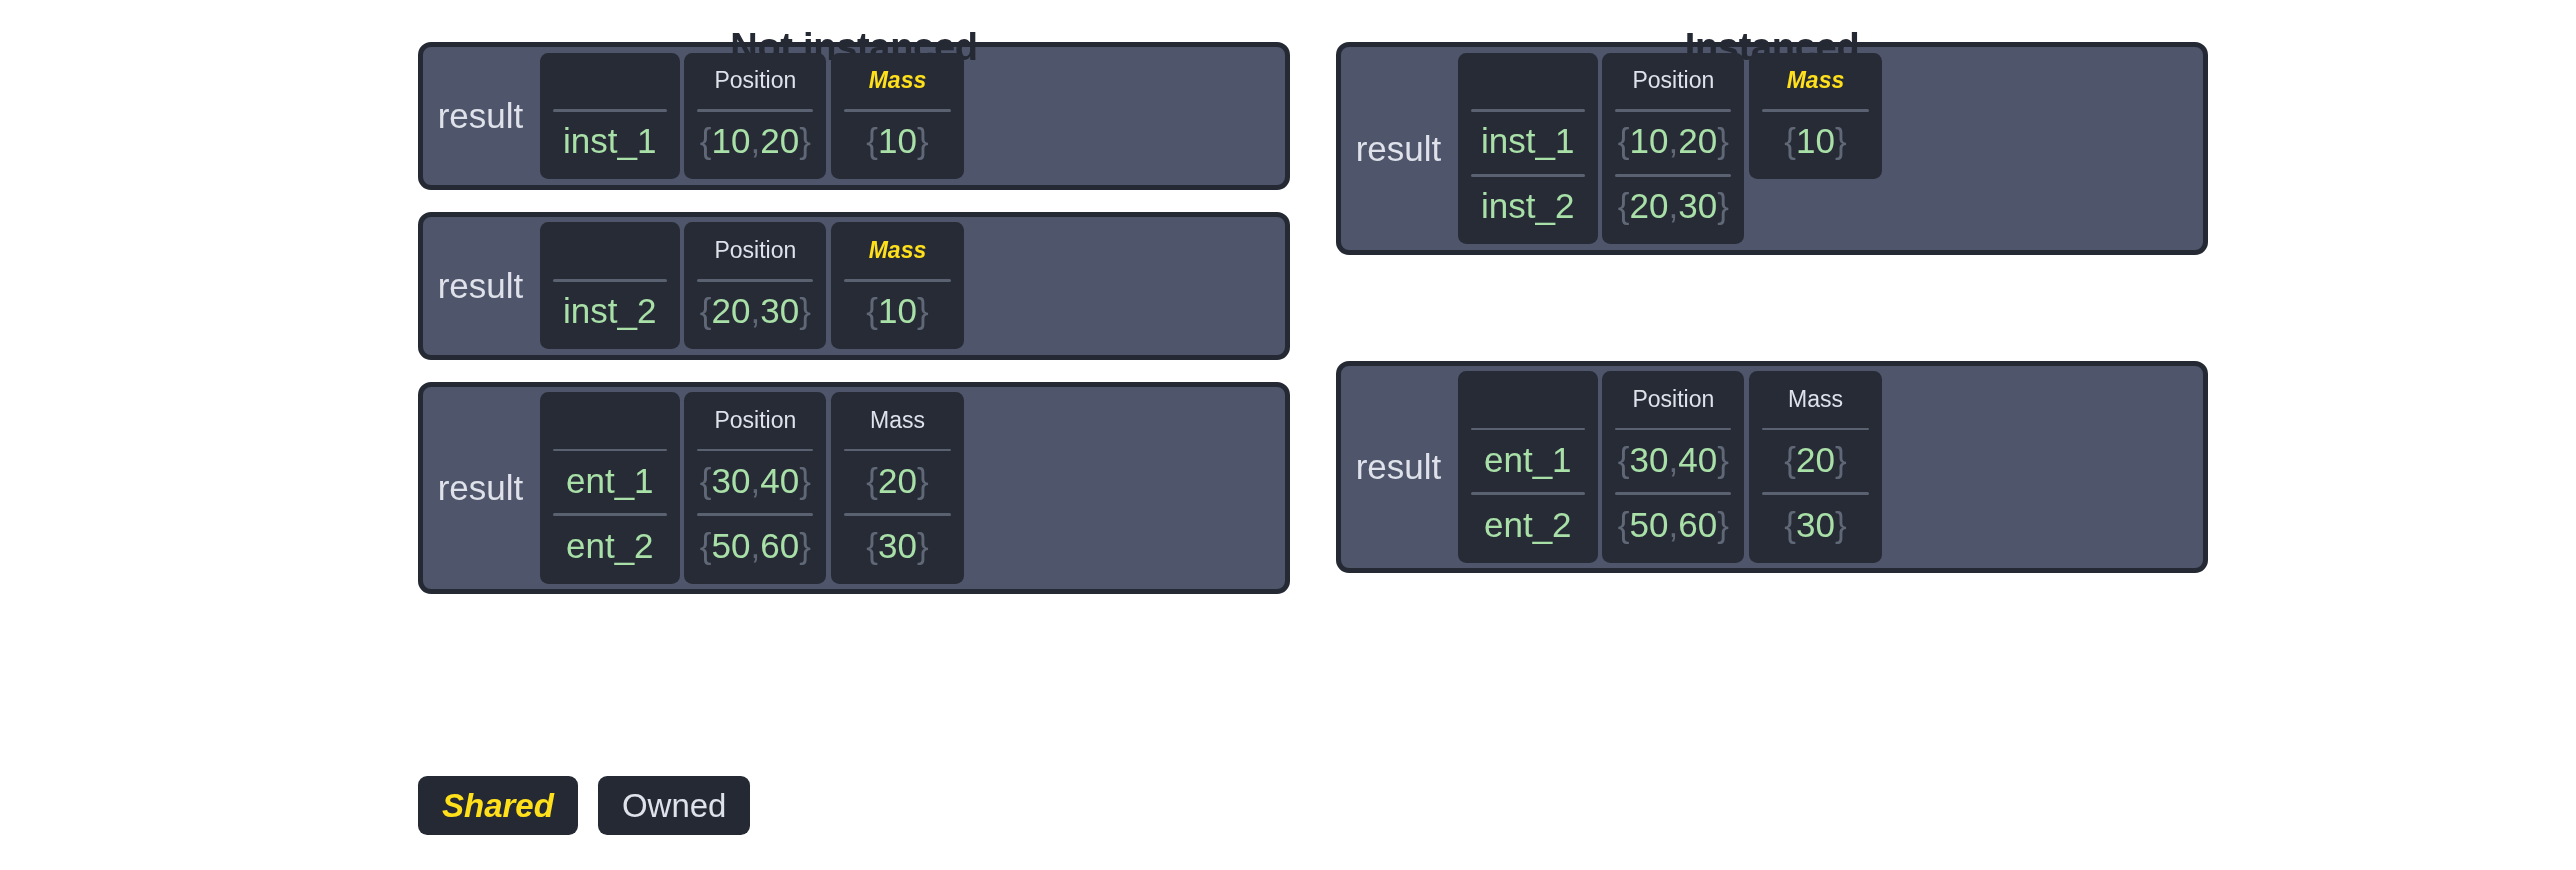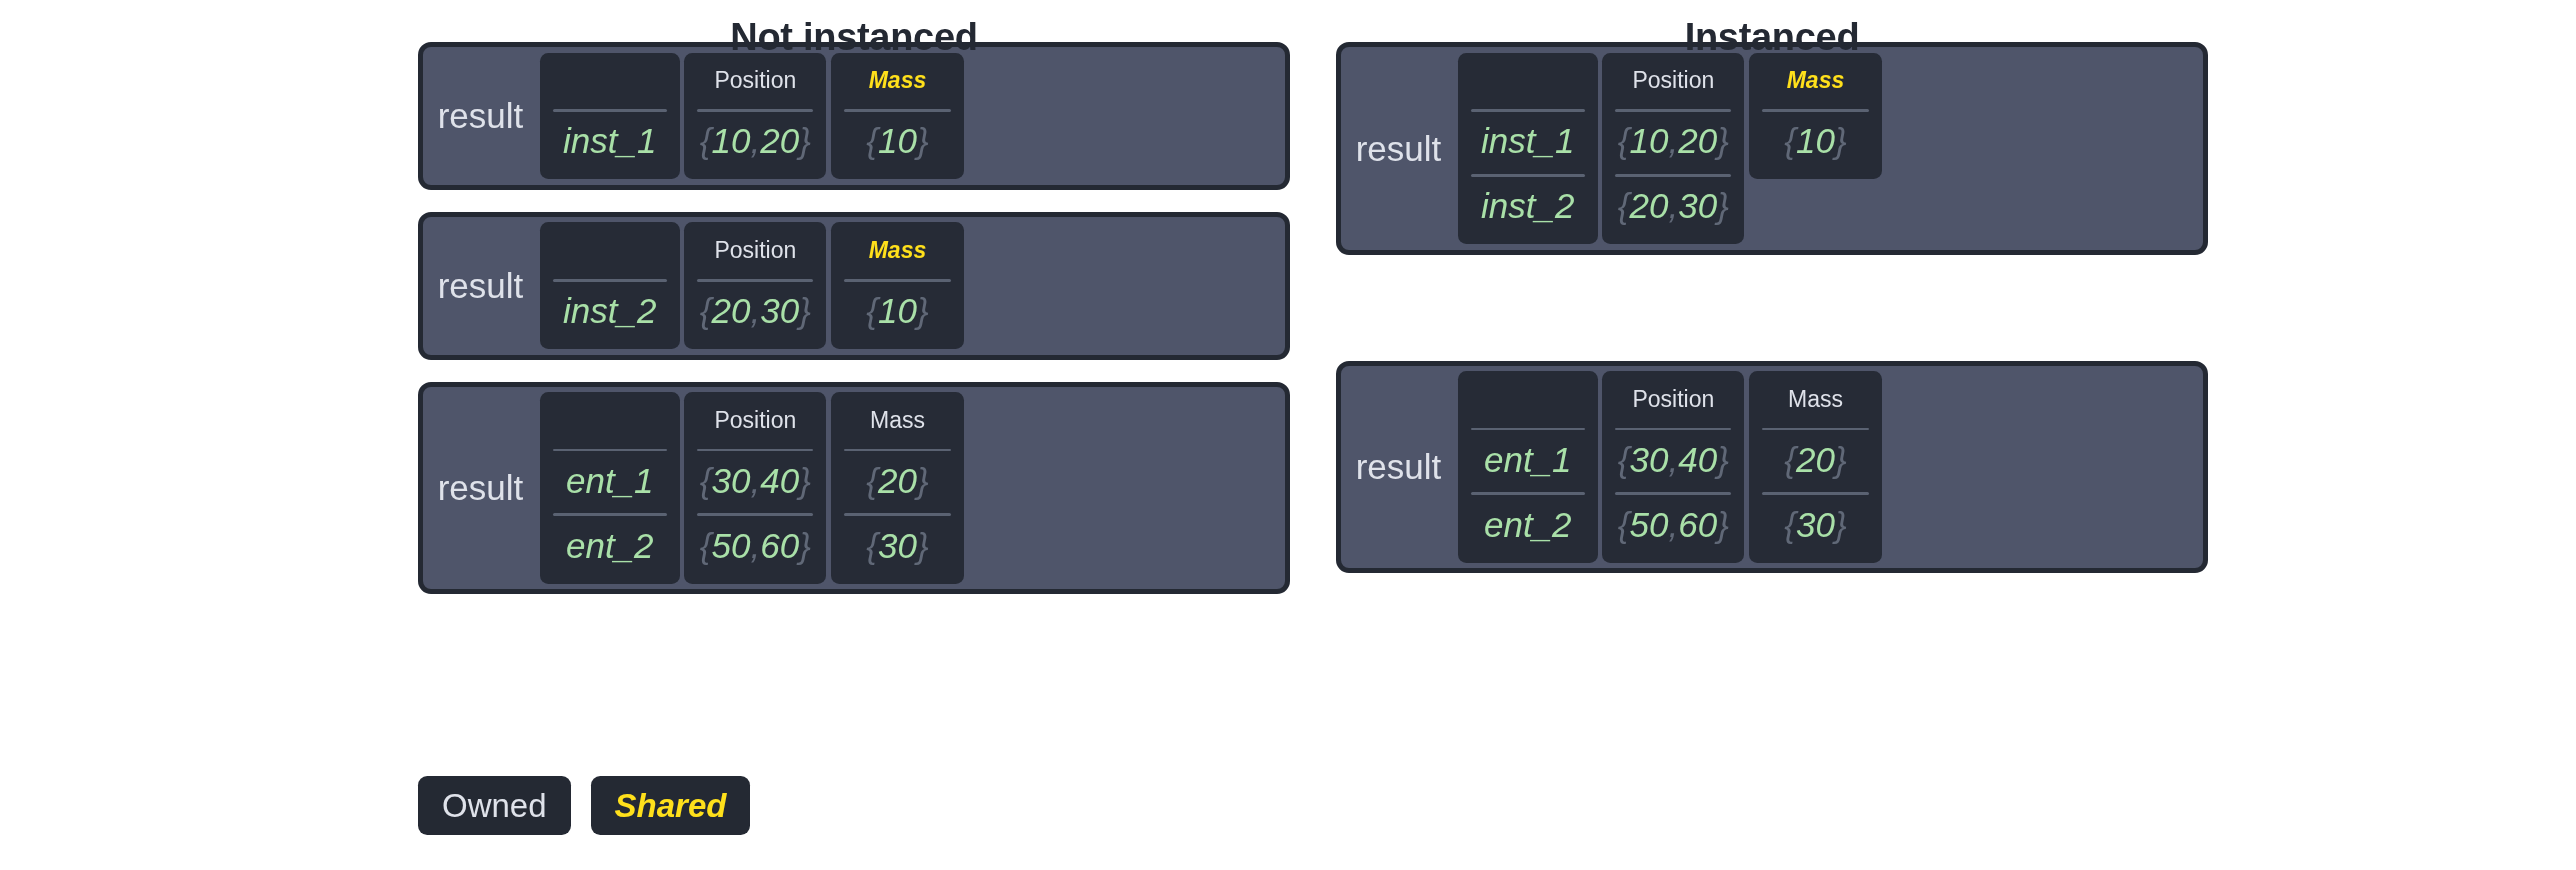--- a/index.html
+++ b/index.html
@@ -29,21 +29,21 @@
   .col-left  { left: 418px;  width: 872px; }
   .col-right { left: 1336px; width: 872px; }
 
   .col-title {
     text-align: center;
     font-size: 38px;
     font-weight: bold;
     color: #242933;
     letter-spacing: -0.3px;
     line-height: 1;
-    padding-top: 18px;
+    padding-top: 28px;
     height: 42px;
     box-sizing: border-box;
   }
 
   
   .panel {
     background: #4f556a;
     border: 5.5px solid #242933;
     border-radius: 13px;
     box-sizing: border-box;
@@ -121,21 +121,20 @@
     height: 51px;
     display: flex;
     align-items: center;
     justify-content: center;
     font-size: 35px;
     line-height: 1;
     color: #a9e0a8;
     white-space: nowrap;
     padding-bottom: 3.7px;
     box-sizing: border-box;
-    font-style: italic;
   }
   .cell .brace { color: #606877; }
   .cell .comma { color: #606877; }
 
   .pad-bottom { height: 11px; }
 
   
   .legend {
     position: absolute;
     left: 418px;
@@ -301,18 +300,18 @@
               <div class="rule"></div>
               <div class="cell"><span class="brace">{</span>30<span class="brace">}</span></div>
               <div class="pad-bottom"></div>
             </div>
           </div>
         </div>
       </div>
   </div>
 
   <div class="legend">
+    <div class="legend-chip shared">Shared</div>
     <div class="legend-chip">Owned</div>
-    <div class="legend-chip shared">Shared</div>
   </div>
 
 </div>
 
 
 </body></html>

